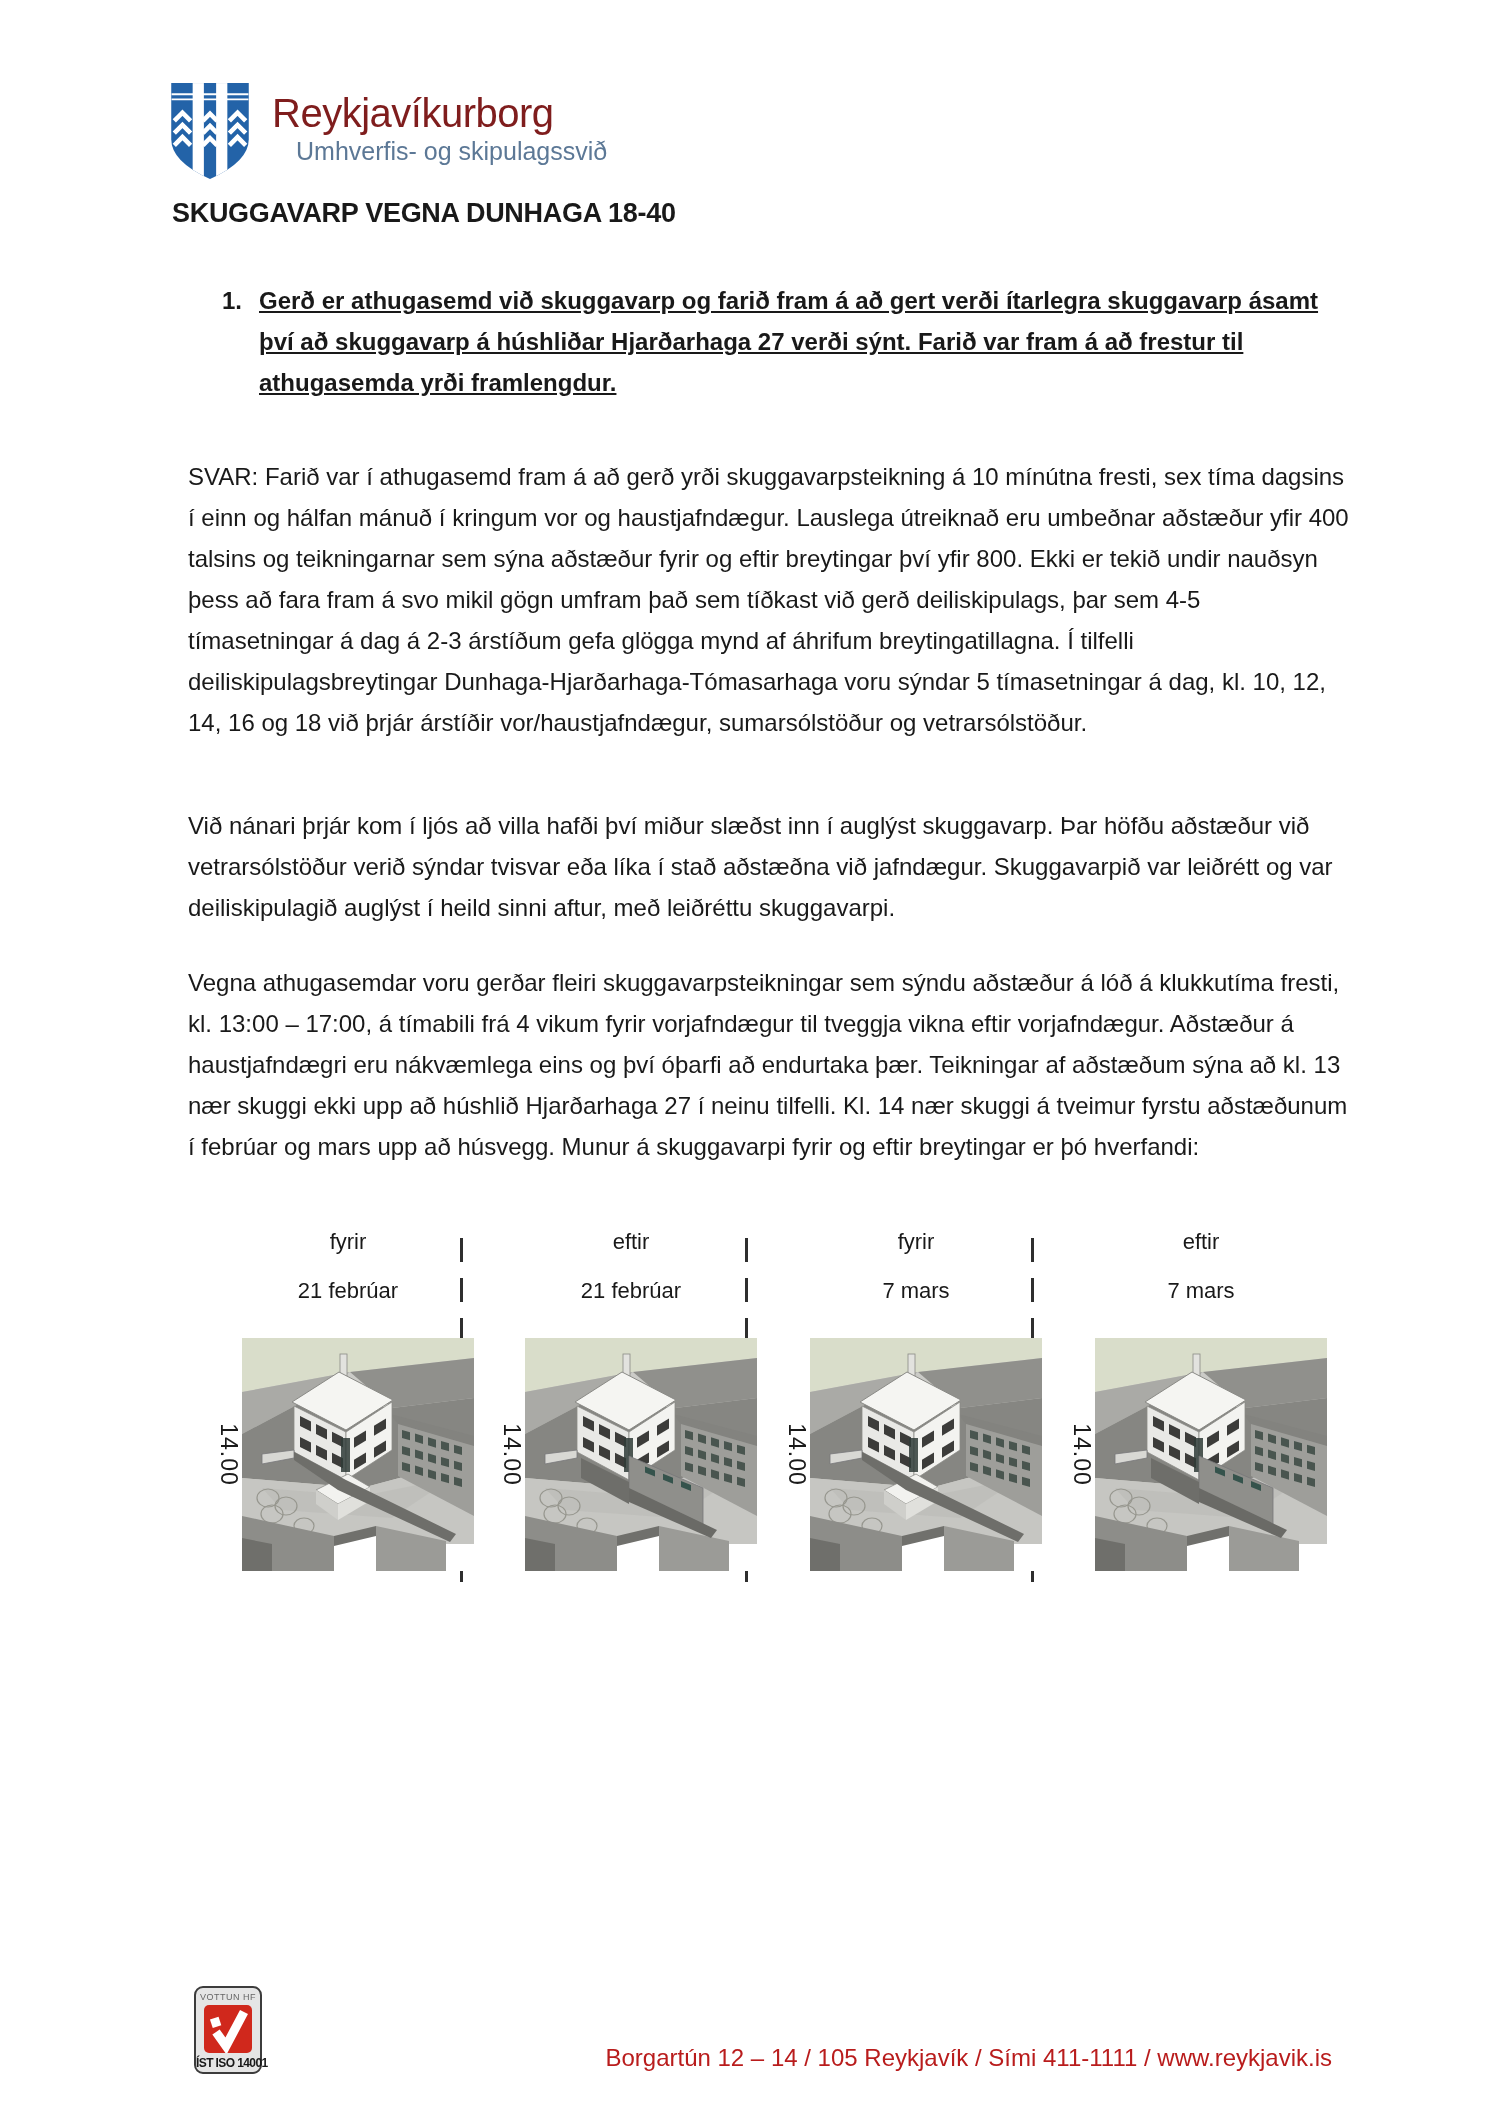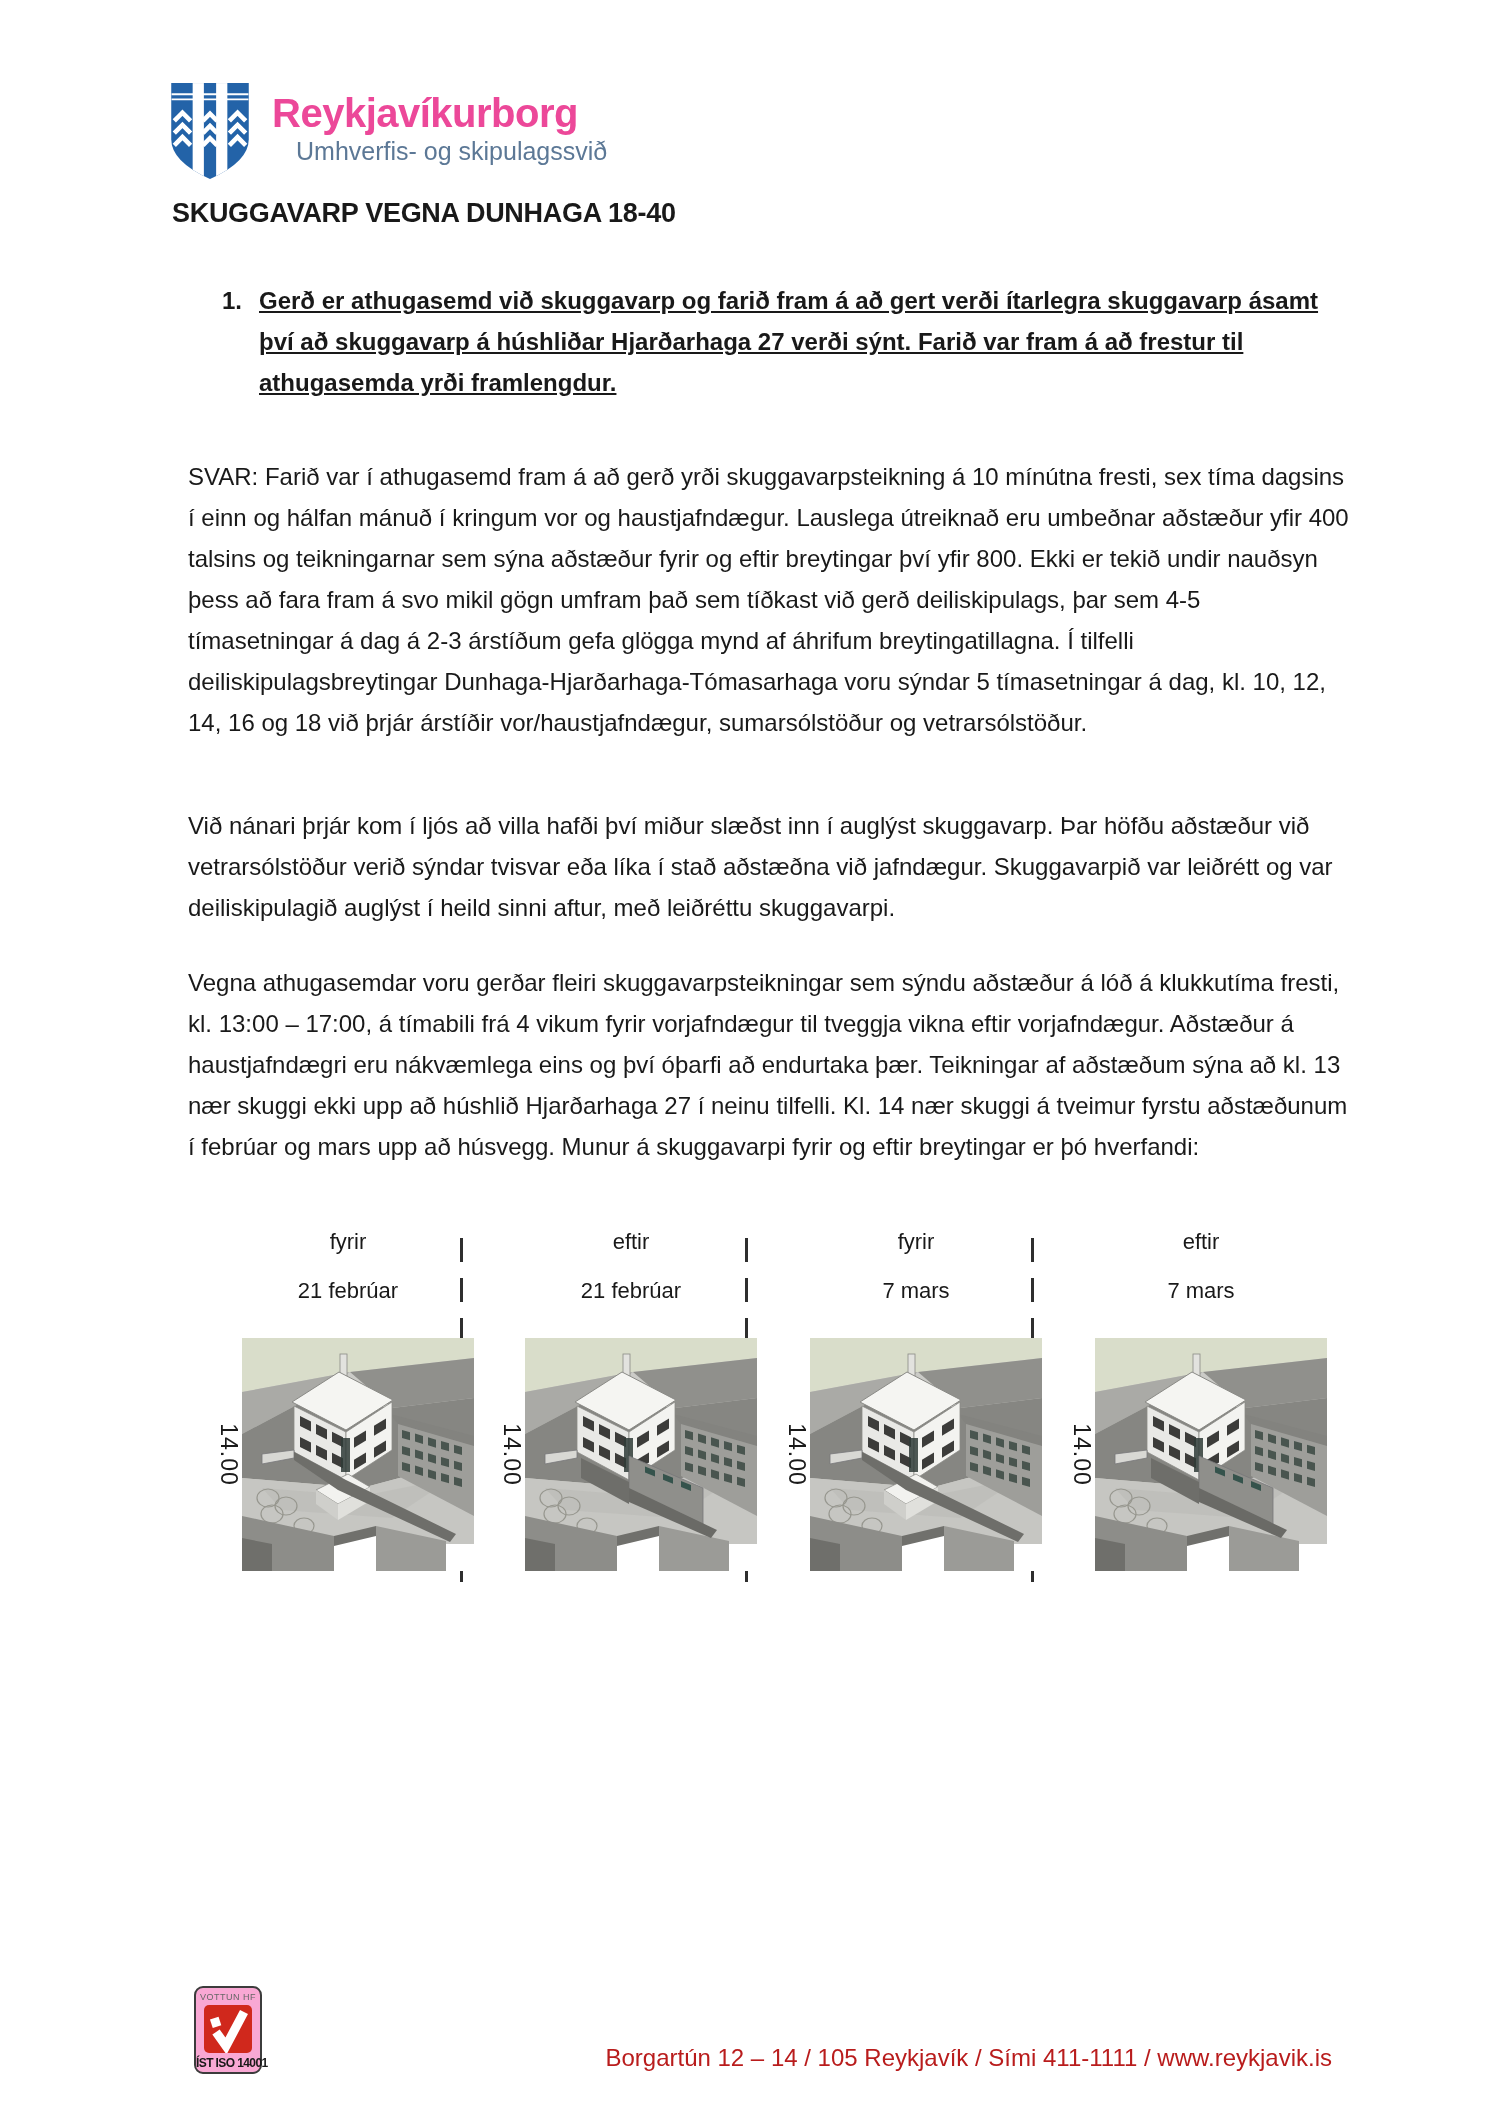--- a/index.html
+++ b/index.html
@@ -3,21 +3,21 @@
 <meta charset="utf-8">
 <style>
   html,body{margin:0;padding:0;background:#ffffff;}
   .page{position:relative;width:1500px;height:2122px;background:#ffffff;
         font-family:"Liberation Sans",sans-serif;color:#191919;overflow:hidden;}
 
   
   .letterhead{position:absolute;left:168px;top:80px;display:flex;align-items:flex-start;gap:20px;}
   .shield{width:84px;height:102px;flex:0 0 auto;}
   .logo-text{padding-top:12px;}
-  .org{font-size:40px;color:#ec4899;letter-spacing:-0.5px;line-height:1.05;font-weight:bold;}
+  .org{font-size:40px;color:#7f1d1d;letter-spacing:-0.5px;line-height:1.05;}
   .division{font-size:25px;color:#5c7896;margin-top:3px;margin-left:24px;}
 
   .doc-title{position:absolute;left:172px;top:198px;margin:0;font-size:27px;font-weight:bold;letter-spacing:-0.3px;}
 
   .list-item{position:absolute;left:222px;top:280px;width:1105px;display:flex;gap:17px;
              font-weight:bold;font-size:24px;line-height:41px;}
   .list-item p{margin:0;text-decoration:underline;}
 
   .para{position:absolute;left:172px;width:1163px;margin:16px;font-size:24px;line-height:41px;}
   .para-1{top:440px;} .para-2{top:789px;} .para-3{top:946px;} .para-closing{top:1638px;}
@@ -30,21 +30,21 @@
   .panel{position:absolute;top:1213px;width:212px;height:345px;text-align:center;}
   .panel-1{left:202px;} .panel-2{left:485px;} .panel-3{left:770px;} .panel-4{left:1055px;}
   .phase{position:absolute;top:0;width:100%;font-size:22px;}
   .pdate{position:absolute;top:49px;width:100%;font-size:22px;}
   .render{position:absolute;top:109px;left:0;width:232px;height:233px;display:block;}
   .time{position:absolute;left:-47px;top:212px;width:66px;text-align:center;font-size:23px;
         letter-spacing:1px;transform:rotate(90deg);color:#1a1a1a;}
 
   
   .iso{position:absolute;left:194px;top:1986px;width:68px;height:88px;box-sizing:border-box;
-       border:2px solid #3c3c3c;border-radius:9px;background:#f9a8d4;text-align:center;padding-top:4px;}
+       border:2px solid #3c3c3c;border-radius:9px;background:#e5e5e5;text-align:center;padding-top:4px;}
   .iso-top{font-size:9px;color:#666;letter-spacing:0.5px;}
   .iso-box{width:48px;height:48px;margin:3px auto 3px;background:#d0281c;border-radius:5px;}
   .iso-bottom{font-size:12px;font-weight:bold;letter-spacing:-0.6px;white-space:nowrap;}
   .footer-text{position:absolute;top:2044px;right:168px;font-size:24px;color:#b91c1c;}
 
   .hidden-defs{position:absolute;width:0;height:0;overflow:hidden;}
 </style>
 </head>
 <body>
 

